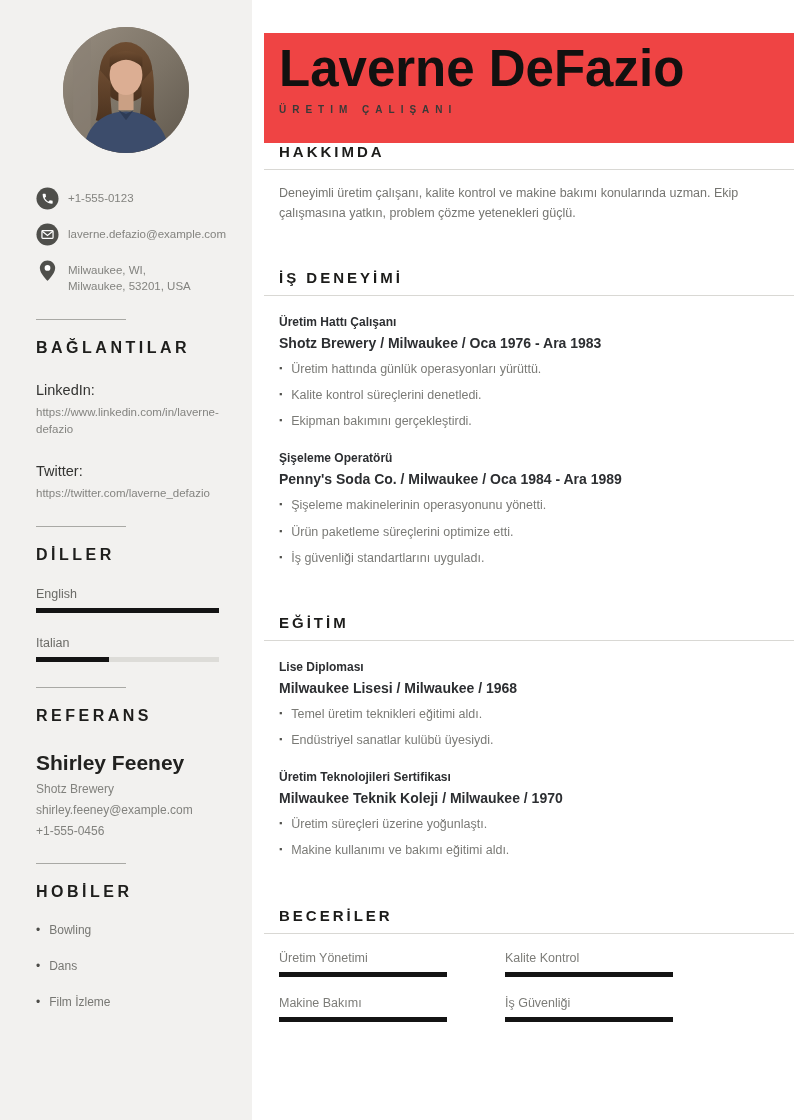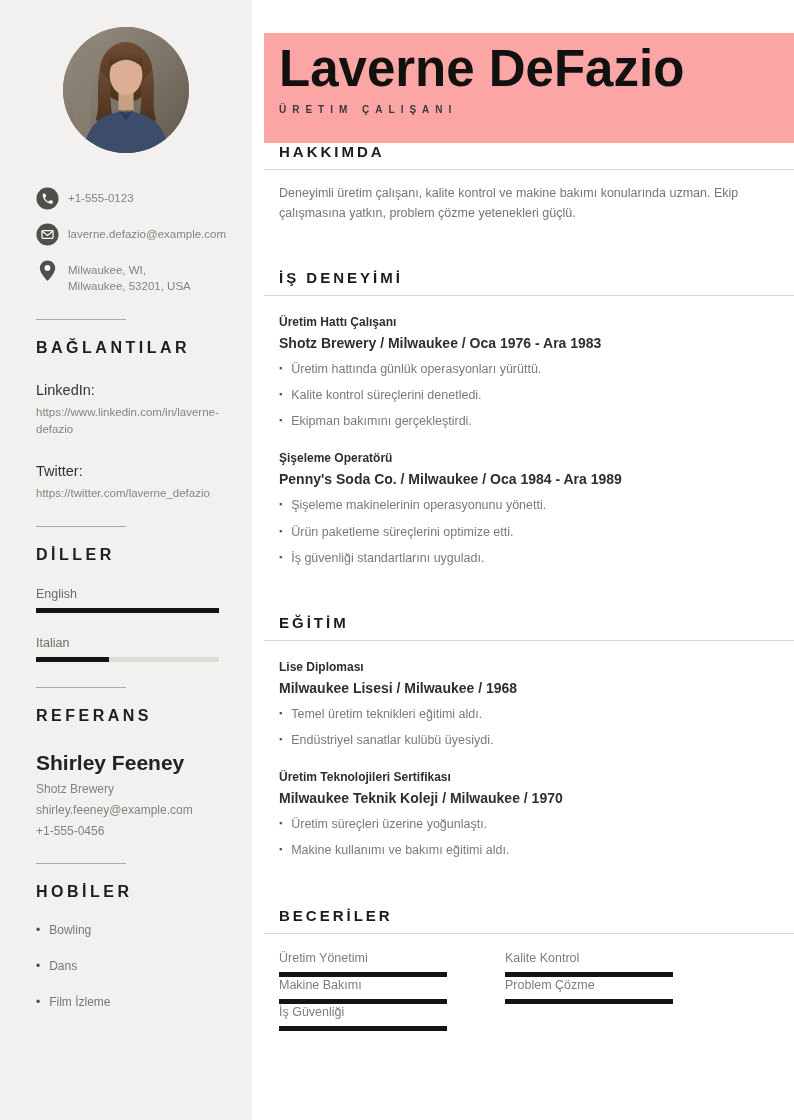--- a/index.html
+++ b/index.html
@@ -58,21 +58,21 @@
   .ref-line { margin-top:7px; font-size:12px; color:#82827e; }
 
   .hobby-list { list-style:none; margin-top:8px; }
   .hobby-item { margin-top:22px; font-size:12px; color:#77777
   3; color:#777773; }
   .hobby-item .dot { margin-right:9px; color:#4c4c48; }
 
   
   .band {
     position:absolute; left:264px; top:33px;
-    width:530px; height:110px; background:#fca5a5;
+    width:530px; height:110px; background:#ef4444;
     padding:8px 0 8px 15px;
   }
   .name { font-size:51px; font-weight:700; color:#111110; letter-spacing:0px; line-height:1.1; }
   .subtitle { margin-top:7px; font-size:10px; font-weight:600; letter-spacing:6px; color:#3a3a38; }
 
   .main { position:absolute; left:264px; top:143px; width:530px; }
 
   .section-head {
     padding:0 0 9px 15px;
     border-bottom:1px solid #d9d8d4;
@@ -97,21 +97,21 @@
   .bullets li {
     font-size:12.5px; color:#7a7a76; line-height:1.45;
     margin-top:8px; display:flex;
   }
   .bullets .sq { color:#4e4e4a; font-size:9px; line-height:1.9; margin-right:9px; }
 
   .skills-grid {
     margin:17px 0 0 15px;
     display:grid; grid-template-columns:168px 168px; column-gap:58px;
   }
-  .skill-cell { margin-bottom:1px; }
+  .skill-cell { margin-bottom:19px; }
   .skill-name { font-size:12.5px; color:#7c7c78; }
   .skill-track { margin-top:7px; width:100%; height:5px; background:#dddcd8; }
   .skill-fill { height:5px; background:#141414; }
 </style>
 </head>
 <body>
 
 <aside class="sidebar">
 
   <div class="avatar-wrap">
@@ -323,26 +323,20 @@
             <div class="skill-fill" style="width: 100%;"></div>
           </div>
       </div>
       <div class="skill-cell">
         <div class="skill-name">Makine Bakımı</div>
         <div class="skill-track">
             <div class="skill-fill" style="width: 100%;"></div>
           </div>
       </div>
       <div class="skill-cell">
-        <div class="skill-name">Problem Çözme</div>
-        <div class="skill-track">
-            <div class="skill-fill" style="width: 100%;"></div>
-          </div>
-      </div>
-      <div class="skill-cell">
         <div class="skill-name">İş Güvenliği</div>
         <div class="skill-track">
             <div class="skill-fill" style="width: 100%;"></div>
           </div>
       </div>
     </div>
   </section>
 </main>
 
 </body></html>

